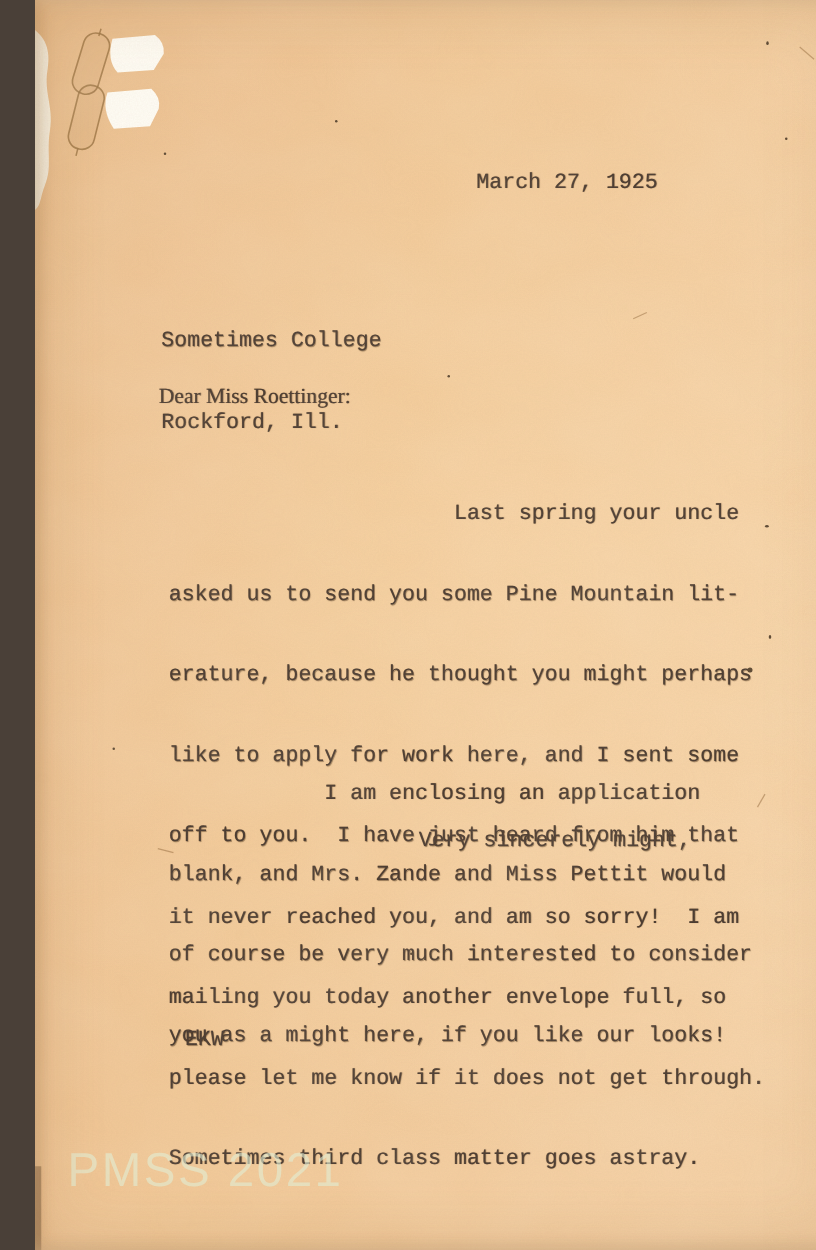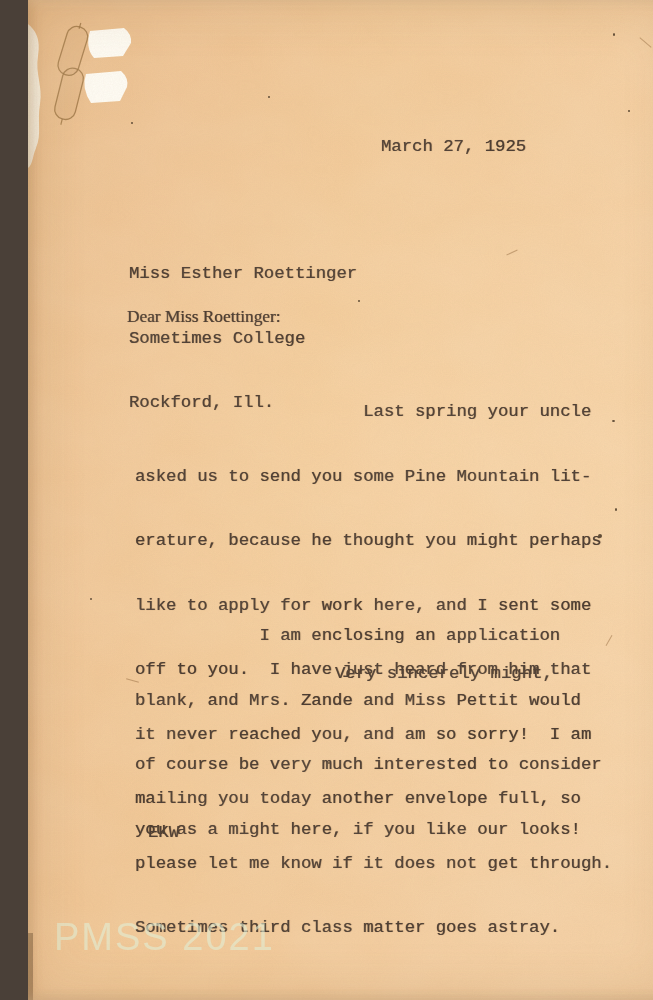--- a/index.html
+++ b/index.html
@@ -56,21 +56,20 @@
     <g transform="rotate(14 42 74)">
       <rect x="31" y="50" width="21" height="52" rx="10" fill="rgba(120,85,45,0.05)" stroke="rgba(150,110,60,0.8)" stroke-width="1.3"></rect>
       <line x1="41" y1="102" x2="41" y2="108" stroke="rgba(150,110,60,0.8)" stroke-width="1.2"></line>
     </g>
     <path d="M58,56 L93,53 Q101,60 99,69 L92,83 L63,85 Q53,70 58,56 Z" fill="#fffdf6"></path>
   </svg>
 
   <div class="typed" style="left:353px;top:136px;">March 27, 1925</div>
 
   <div class="typed" style="left:101px;top:220px;">
-    <div>Miss Esther Roettinger</div>
     <div>Sometimes College</div>
     <div>Rockford, Ill.</div>
   </div>
 
   <div class="typed" style="left:99px;top:306px;font-family:Liberation Serif, serif;">Dear Miss Roettinger:</div>
 
   <div class="typed" style="left:107px;top:358px;">
     <div>                      Last spring your uncle</div>
     <div>asked us to send you some Pine Mountain lit-</div>
     <div>erature, because he thought you might perhaps</div>

